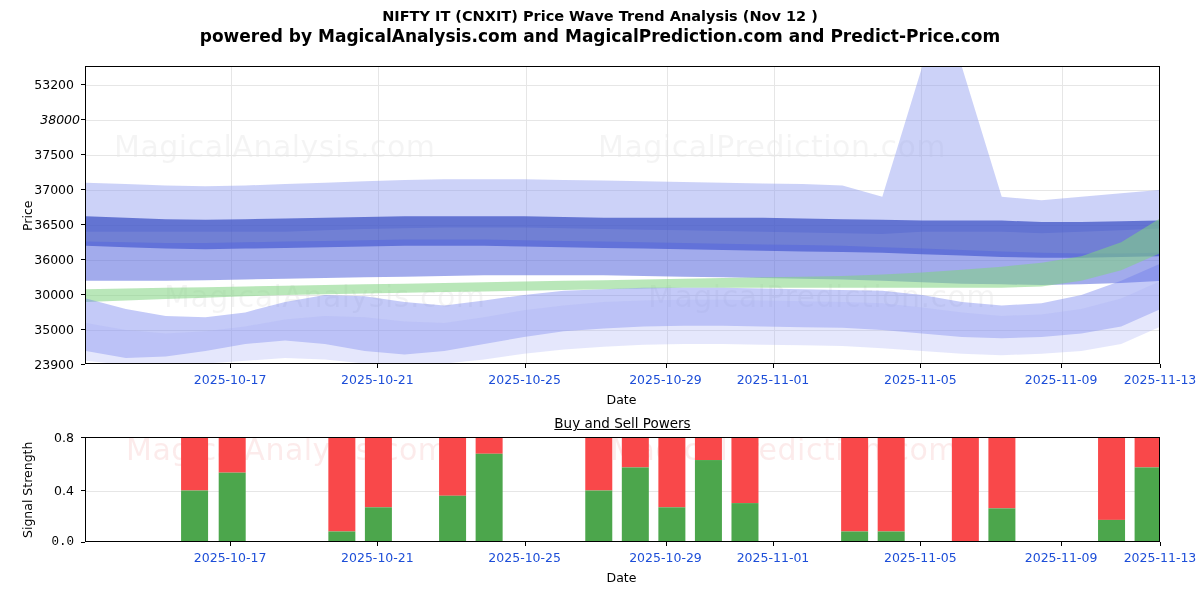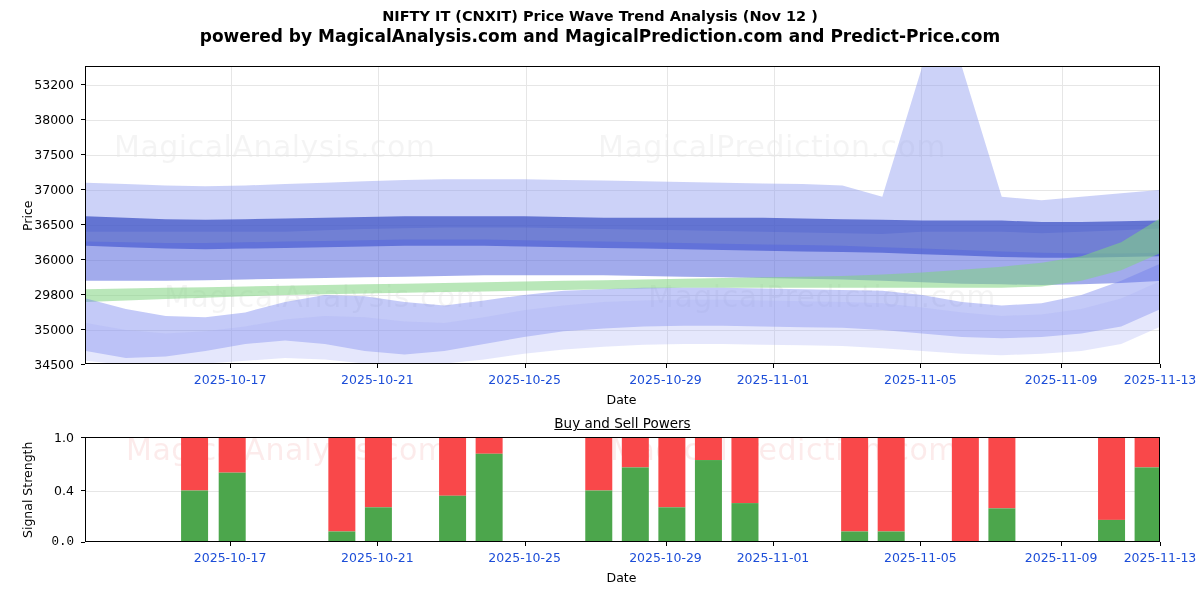--- a/index.html
+++ b/index.html
@@ -87,35 +87,35 @@
       <div class="gridline-v" style="left: 976.1px;"></div>
       <svg class="bands" width="1075" height="298">
         <path d="M0.00,115.69 L39.81,117.10 L79.63,118.50 L119.44,119.20 L159.26,118.50 L199.07,117.10 L238.89,115.69 L278.70,114.29 L318.52,112.89 L358.33,112.19 L398.15,112.19 L437.96,112.19 L477.78,112.89 L517.59,113.59 L557.41,114.29 L597.22,114.99 L637.04,115.69 L676.85,116.40 L716.67,117.10 L756.48,118.50 L796.30,129.72 L836.11,0.00 L875.93,0.00 L915.74,129.72 L955.56,133.22 L995.37,129.72 L1035.19,126.21 L1075.00,122.71 L1075.00,161.27 L1035.19,163.37 L995.37,164.78 L955.56,166.18 L915.74,164.78 L875.93,164.78 L836.11,164.78 L796.30,166.88 L756.48,166.18 L716.67,165.48 L676.85,164.78 L637.04,164.08 L597.22,163.37 L557.41,162.67 L517.59,161.97 L477.78,161.27 L437.96,160.57 L398.15,160.57 L358.33,160.57 L318.52,161.27 L278.70,161.97 L238.89,163.37 L199.07,164.78 L159.26,164.78 L119.44,164.78 L79.63,164.78 L39.81,164.78 L0.00,164.78 Z" fill="#8f9bf0" fill-opacity="0.45" stroke="none"></path>
         <path d="M0.00,149.35 L39.81,150.75 L79.63,152.16 L119.44,152.86 L159.26,152.16 L199.07,151.45 L238.89,150.75 L278.70,150.05 L318.52,149.35 L358.33,149.35 L398.15,149.35 L437.96,149.35 L477.78,150.05 L517.59,150.75 L557.41,150.75 L597.22,150.75 L637.04,150.75 L676.85,150.75 L716.67,151.45 L756.48,152.16 L796.30,152.86 L836.11,153.56 L875.93,153.56 L915.74,153.56 L955.56,154.96 L995.37,154.96 L1035.19,154.26 L1075.00,153.56 L1075.00,189.32 L1035.19,190.02 L995.37,190.72 L955.56,190.72 L915.74,190.02 L875.93,188.62 L836.11,187.21 L796.30,185.81 L756.48,185.11 L716.67,184.41 L676.85,183.71 L637.04,183.01 L597.22,182.31 L557.41,181.60 L517.59,180.90 L477.78,180.20 L437.96,179.50 L398.15,178.80 L358.33,178.80 L318.52,178.80 L278.70,179.50 L238.89,180.20 L199.07,180.90 L159.26,181.60 L119.44,182.31 L79.63,181.60 L39.81,180.20 L0.00,178.80 Z" fill="#3a4fc4" fill-opacity="0.72" stroke="none"></path>
         <path d="M0.00,174.59 L39.81,175.29 L79.63,176.00 L119.44,176.00 L159.26,175.29 L199.07,174.59 L238.89,173.89 L278.70,173.19 L318.52,172.49 L358.33,172.49 L398.15,172.49 L437.96,173.19 L477.78,173.89 L517.59,174.59 L557.41,175.29 L597.22,176.00 L637.04,176.70 L676.85,177.40 L716.67,178.10 L756.48,178.80 L796.30,180.20 L836.11,181.60 L875.93,183.01 L915.74,184.41 L955.56,185.81 L995.37,186.51 L1035.19,186.51 L1075.00,185.81 L1075.00,213.86 L1035.19,215.96 L995.37,217.36 L955.56,218.07 L915.74,217.36 L875.93,216.66 L836.11,215.26 L796.30,213.86 L756.48,212.46 L716.67,211.76 L676.85,211.05 L637.04,210.35 L597.22,209.65 L557.41,208.95 L517.59,208.25 L477.78,208.25 L437.96,208.25 L398.15,208.25 L358.33,208.95 L318.52,209.65 L278.70,210.35 L238.89,211.05 L199.07,211.76 L159.26,212.46 L119.44,213.16 L79.63,213.86 L39.81,213.86 L0.00,213.86 Z" fill="#5566dd" fill-opacity="0.55" stroke="none"></path>
         <path d="M0.00,222.27 L39.81,221.57 L79.63,220.87 L119.44,220.17 L159.26,219.47 L199.07,218.77 L238.89,218.07 L278.70,217.36 L318.52,216.66 L358.33,215.96 L398.15,215.26 L437.96,214.56 L477.78,213.86 L517.59,213.16 L557.41,212.46 L597.22,211.76 L637.04,211.05 L676.85,210.35 L716.67,209.65 L756.48,208.95 L796.30,207.55 L836.11,205.44 L875.93,202.64 L915.74,199.84 L955.56,195.63 L995.37,189.32 L1035.19,175.29 L1075.00,150.75 L1075.00,185.81 L1035.19,203.34 L995.37,213.86 L955.56,219.47 L915.74,220.87 L875.93,220.87 L836.11,220.87 L796.30,220.87 L756.48,220.87 L716.67,220.87 L676.85,220.87 L637.04,220.87 L597.22,220.87 L557.41,221.57 L517.59,222.27 L477.78,222.97 L437.96,223.68 L398.15,224.38 L358.33,225.08 L318.52,225.78 L278.70,226.48 L238.89,227.18 L199.07,227.88 L159.26,229.28 L119.44,230.69 L79.63,232.09 L39.81,233.49 L0.00,234.89 Z" fill="#7fd37f" fill-opacity="0.55" stroke="none"></path>
         <path d="M0.00,231.39 L39.81,241.91 L79.63,248.92 L119.44,250.32 L159.26,245.41 L199.07,234.89 L238.89,227.88 L278.70,229.28 L318.52,234.89 L358.33,238.40 L398.15,233.49 L437.96,227.88 L477.78,223.68 L517.59,222.27 L557.41,220.87 L597.22,220.87 L637.04,220.87 L676.85,221.57 L716.67,222.27 L756.48,222.97 L796.30,223.68 L836.11,227.88 L875.93,234.89 L915.74,238.40 L955.56,236.30 L995.37,227.88 L1035.19,213.86 L1075.00,196.33 L1075.00,241.91 L1035.19,259.44 L995.37,266.45 L955.56,269.95 L915.74,271.36 L875.93,269.95 L836.11,266.45 L796.30,262.94 L756.48,260.84 L716.67,260.14 L676.85,259.44 L637.04,258.73 L597.22,258.73 L557.41,259.44 L517.59,261.54 L477.78,264.34 L437.96,269.95 L398.15,276.96 L358.33,283.98 L318.52,287.48 L278.70,283.98 L238.89,276.96 L199.07,273.46 L159.26,276.96 L119.44,283.98 L79.63,289.59 L39.81,290.99 L0.00,283.98 Z" fill="#6b7aee" fill-opacity="0.4" stroke="none"></path>
         <path d="M0.00,255.93 L39.81,262.94 L79.63,266.45 L119.44,264.34 L159.26,259.44 L199.07,252.42 L238.89,248.92 L278.70,250.32 L318.52,254.53 L358.33,255.93 L398.15,250.32 L437.96,243.31 L477.78,238.40 L517.59,234.89 L557.41,233.49 L597.22,232.79 L637.04,232.79 L676.85,233.49 L716.67,234.19 L756.48,234.89 L796.30,236.30 L836.11,240.50 L875.93,245.41 L915.74,248.92 L955.56,247.52 L995.37,241.91 L1035.19,231.39 L1075.00,213.86 L1075.00,259.44 L1035.19,276.96 L995.37,283.98 L955.56,286.78 L915.74,288.18 L875.93,286.78 L836.11,283.98 L796.30,281.17 L756.48,279.07 L716.67,278.37 L676.85,277.67 L637.04,276.96 L597.22,276.96 L557.41,277.67 L517.59,279.77 L477.78,282.57 L437.96,286.78 L398.15,292.39 L358.33,296.60 L318.52,298.00 L278.70,296.60 L238.89,292.39 L199.07,290.99 L159.26,293.79 L119.44,296.60 L79.63,298.00 L39.81,298.00 L0.00,293.79 Z" fill="#a8b1f5" fill-opacity="0.3" stroke="none"></path>
       </svg>
     </div>
-    <div class="ytick" style="left: 10px; width: 64px; top: 364px;">34500</div>
+    <div class="ytick" style="left: 10px; width: 64px; top: 364px;">23900</div>
     <div class="tickmark-y" style="left: 81px; top: 364px;"></div>
     <div class="ytick" style="left: 10px; width: 64px; top: 328.941px;">35000</div>
     <div class="tickmark-y" style="left: 81px; top: 328.941px;"></div>
-    <div class="ytick" style="left: 10px; width: 64px; top: 293.882px;">29800</div>
+    <div class="ytick" style="left: 10px; width: 64px; top: 293.882px;">30000</div>
     <div class="tickmark-y" style="left: 81px; top: 293.882px;"></div>
     <div class="ytick" style="left: 10px; width: 64px; top: 258.824px;">36000</div>
     <div class="tickmark-y" style="left: 81px; top: 258.824px;"></div>
     <div class="ytick" style="left: 10px; width: 64px; top: 223.765px;">36500</div>
     <div class="tickmark-y" style="left: 81px; top: 223.765px;"></div>
     <div class="ytick" style="left: 10px; width: 64px; top: 188.706px;">37000</div>
     <div class="tickmark-y" style="left: 81px; top: 188.706px;"></div>
     <div class="ytick" style="left: 10px; width: 64px; top: 153.647px;">37500</div>
     <div class="tickmark-y" style="left: 81px; top: 153.647px;"></div>
-    <div class="ytick" style="left: 10px; width: 64px; top: 118.588px;">38000</div>
+    <div class="ytick" style="left: 16px; width: 64px; top: 118.588px; font-style: italic;">38000</div>
     <div class="tickmark-y" style="left: 81px; top: 118.588px;"></div>
     <div class="ytick" style="left: 10px; width: 64px; top: 83.5294px;">53200</div>
     <div class="tickmark-y" style="left: 81px; top: 83.5294px;"></div>
     <div class="xtick" style="left: 230.125px; top: 372px;">2025-10-17</div>
     <div class="tickmark-x" style="left: 230.125px; top: 364px;"></div>
     <div class="xtick" style="left: 377.4px; top: 372px;">2025-10-21</div>
     <div class="tickmark-x" style="left: 377.4px; top: 364px;"></div>
     <div class="xtick" style="left: 524.675px; top: 372px;">2025-10-25</div>
     <div class="tickmark-x" style="left: 524.675px; top: 364px;"></div>
     <div class="xtick" style="left: 665.5px; top: 372px;">2025-10-29</div>
@@ -169,21 +169,21 @@
         <rect x="1012.05" y="81.9" width="27" height="23.1" fill="#4ca64c"></rect>
         <rect x="1048.6" y="0" width="27" height="29.400000000000002" fill="#f9484a"></rect>
         <rect x="1048.6" y="29.400000000000006" width="27" height="75.6" fill="#4ca64c"></rect>
         <rect x="1085.15" y="0" width="27" height="105" fill="#4ca64c"></rect>
       </svg>
     </div>
     <div class="ytick" style="left: 26px; width: 48px; top: 542px; font-family: Liberation Mono, monospace;">0.0</div>
     <div class="tickmark-y" style="left: 81px; top: 542px;"></div>
     <div class="ytick" style="left: 26px; width: 48px; top: 489.5px;">0.4</div>
     <div class="tickmark-y" style="left: 81px; top: 489.5px;"></div>
-    <div class="ytick" style="left: 26px; width: 48px; top: 437px;">1.0</div>
+    <div class="ytick" style="left: 26px; width: 48px; top: 437px;">0.8</div>
     <div class="tickmark-y" style="left: 81px; top: 437px;"></div>
     <div class="xtick" style="left: 230.125px; top: 550px;">2025-10-17</div>
     <div class="tickmark-x" style="left: 230.125px; top: 542px;"></div>
     <div class="xtick" style="left: 377.4px; top: 550px;">2025-10-21</div>
     <div class="tickmark-x" style="left: 377.4px; top: 542px;"></div>
     <div class="xtick" style="left: 524.675px; top: 550px;">2025-10-25</div>
     <div class="tickmark-x" style="left: 524.675px; top: 542px;"></div>
     <div class="xtick" style="left: 665.5px; top: 550px;">2025-10-29</div>
     <div class="tickmark-x" style="left: 665.5px; top: 542px;"></div>
     <div class="xtick" style="left: 773px; top: 550px;">2025-11-01</div>

